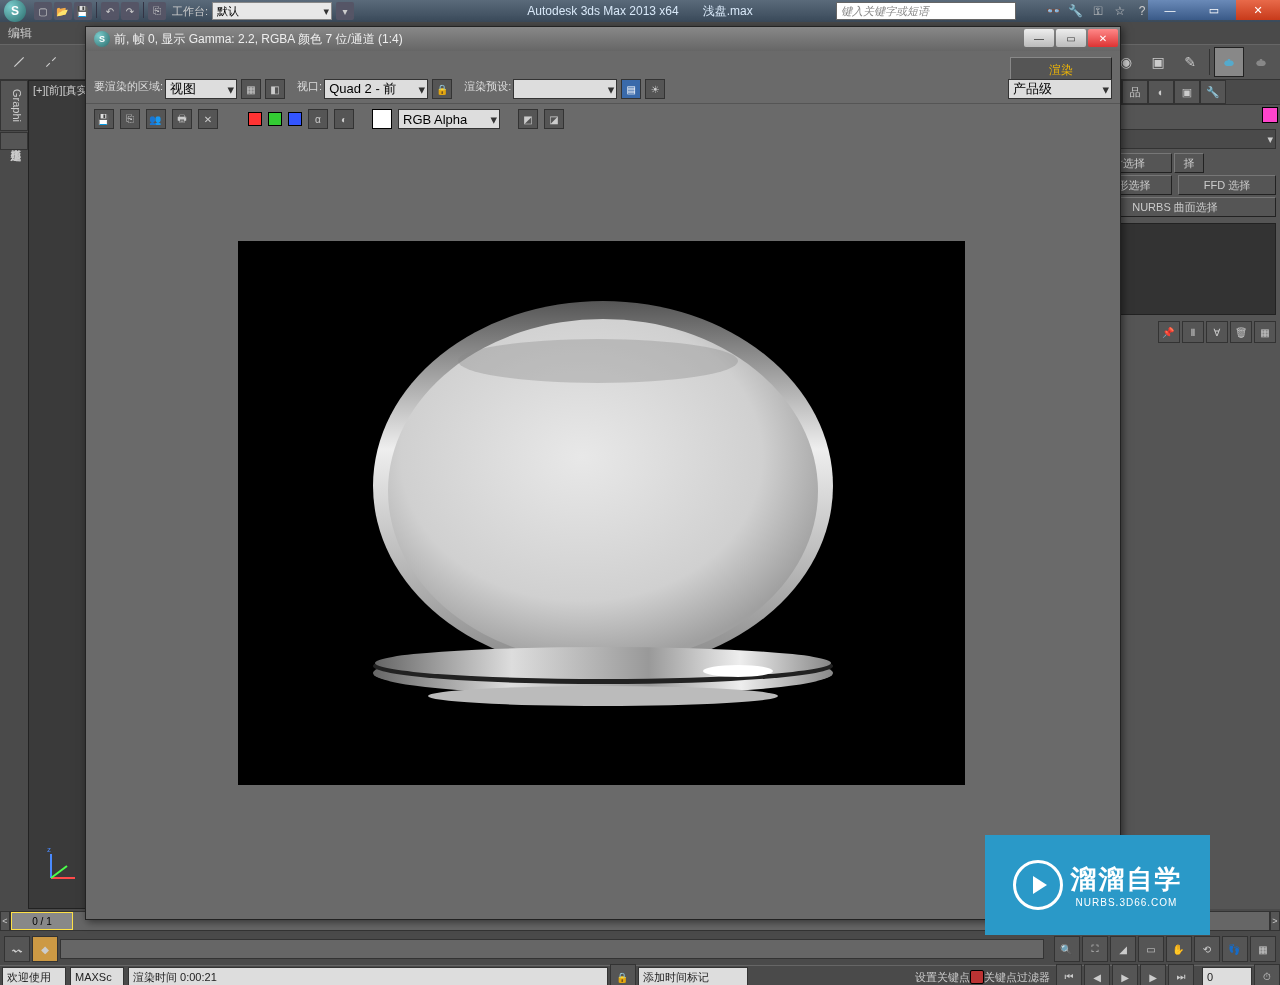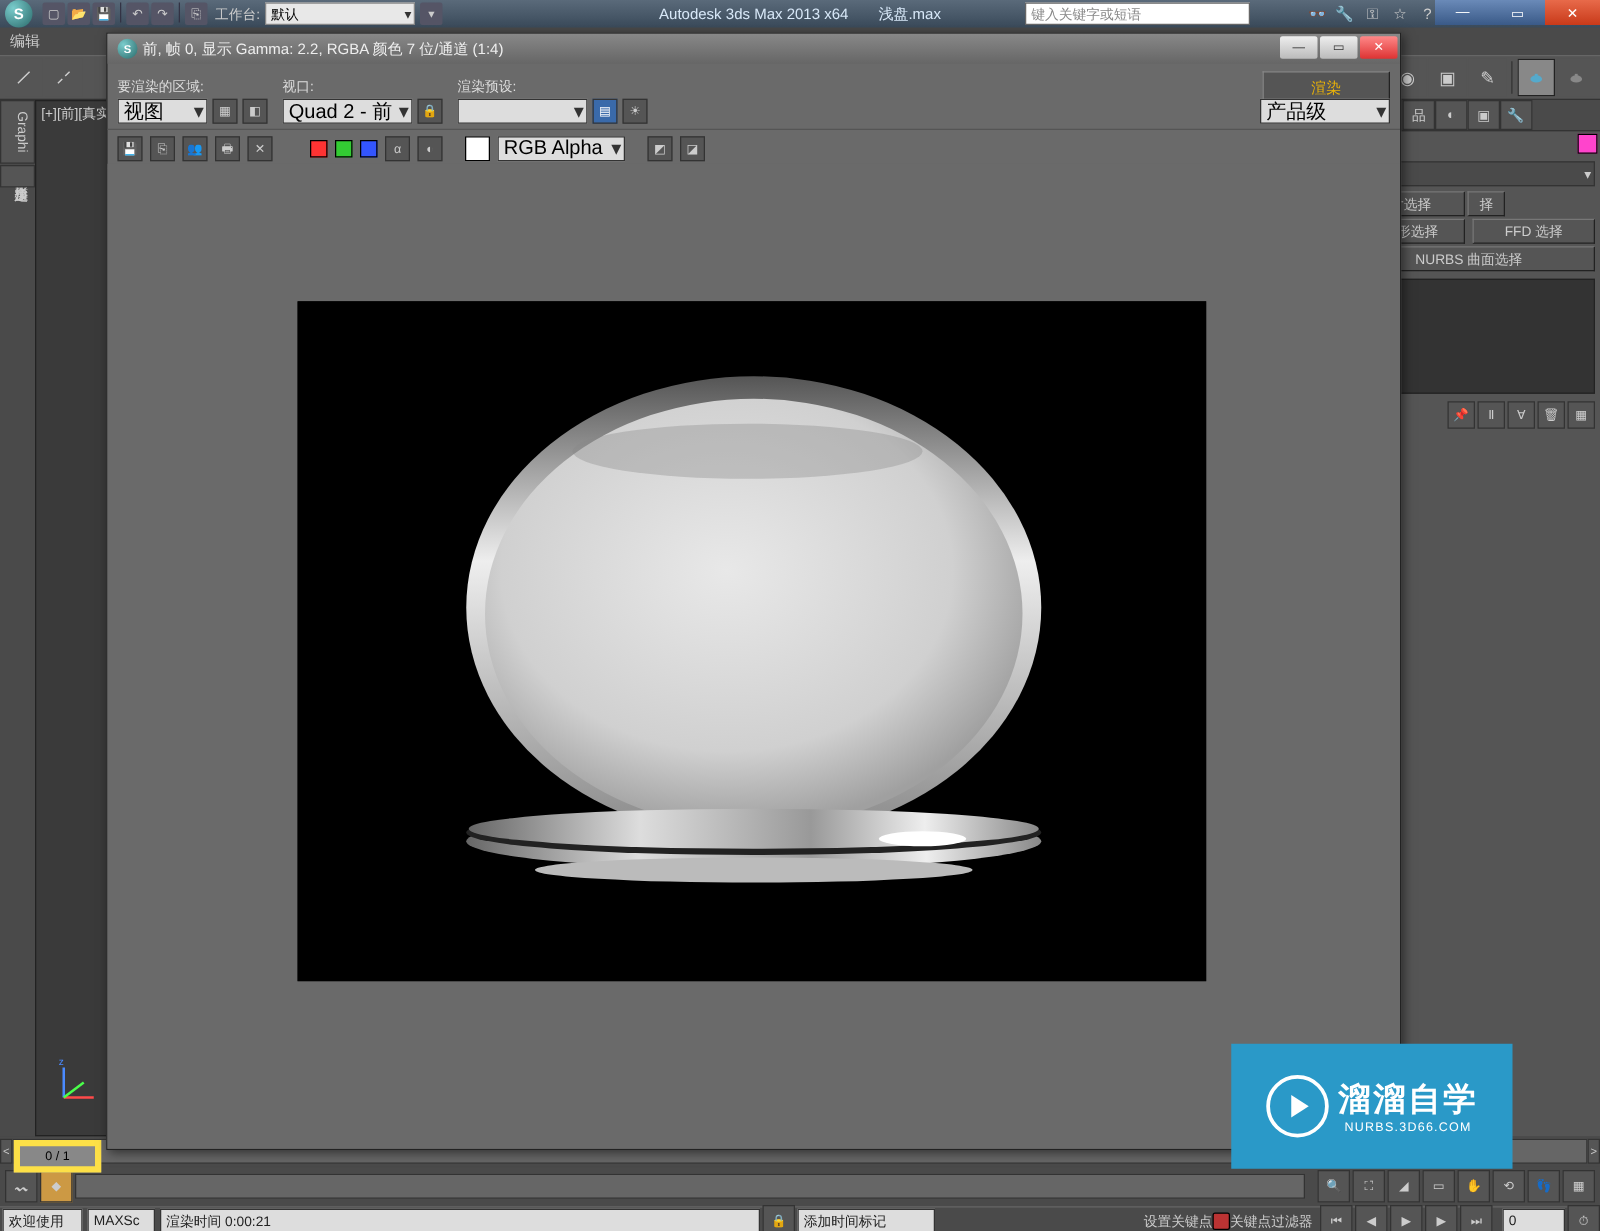--- a/index.html
+++ b/index.html
@@ -6,21 +6,21 @@
 .titlebar{height:22px;background:linear-gradient(#5a6a7a,#3a4a5a);display:flex;align-items:center;position:relative}
 .app-icon{width:22px;height:22px;background:radial-gradient(circle at 30% 30%,#7acccc,#2a6a6a);border-radius:50%;margin:0 4px;display:flex;align-items:center;justify-content:center;color:#fff;font-weight:bold;font-size:12px}
 .qat{display:flex;gap:2px;margin-left:4px}
 .qat-btn{width:18px;height:18px;background:#556;border-radius:2px;display:flex;align-items:center;justify-content:center;color:#ccc;font-size:10px}
 .qat-sep{width:1px;height:16px;background:#334;margin:0 2px}
 .workspace-label{color:#ccc;margin-left:6px;font-size:11px}
 .workspace-dd{background:#e8e8e8;border:1px solid #888;height:16px;width:110px;margin-left:4px;display:flex;align-items:center;padding:0 4px;color:#000;font-size:11px;position:relative}
 .workspace-dd:after{content:"▾";position:absolute;right:2px;color:#333}
 .title-center{position:absolute;left:0;right:0;text-align:center;color:#d8e8f8;font-size:12px;pointer-events:none}
 .title-file{margin-left:24px}
-.search-box{position:absolute;right:280px;width:170px;height:16px;background:#fff;border:1px solid #666;color:#888;font-size:11px;padding:0 4px;display:flex;align-items:center}
+.search-box{position:absolute;right:264px;width:170px;height:16px;background:#fff;border:1px solid #666;color:#888;font-style:italic;font-size:11px;padding:0 4px;display:flex;align-items:center}
 .title-icons{position:absolute;right:130px;display:flex;gap:6px}
 .title-icons .ti{width:16px;height:16px;color:#ccc;font-size:12px;display:flex;align-items:center;justify-content:center}
 .win-btns{position:absolute;right:0;top:0;display:flex}
 .win-btn{width:44px;height:20px;display:flex;align-items:center;justify-content:center;font-size:11px;color:#fff}
 .win-min{background:linear-gradient(#6a8ab8,#3a5a88)}
 .win-max{background:linear-gradient(#6a8ab8,#3a5a88)}
 .win-close{background:linear-gradient(#e86a4a,#c83a1a)}
 .menubar{height:22px;background:#4a4a4a;display:flex;align-items:center;padding:0 8px;gap:4px;color:#ccc;font-size:12px}
 .main-toolbar{height:34px;background:#555;border-top:1px solid #666;border-bottom:1px solid #333;display:flex;align-items:center;padding:0 4px;gap:2px}
 .tb-btn{width:28px;height:28px;background:#555;border:1px solid transparent;display:flex;align-items:center;justify-content:center;color:#ccc;font-size:14px}
@@ -47,40 +47,40 @@
 
 .render-win{position:absolute;left:85px;top:26px;width:1034px;height:892px;background:#6a6a6a;border:1px solid #222;box-shadow:2px 2px 8px rgba(0,0,0,.5);z-index:50}
 .rw-title{height:24px;background:linear-gradient(#888,#666);display:flex;align-items:center;padding:0 4px;position:relative;color:#eee;font-size:12px}
 .rw-title .app-icon{width:16px;height:16px;font-size:9px}
 .rw-wbtns{position:absolute;right:2px;top:2px;display:flex;gap:2px}
 .rw-wbtn{width:30px;height:18px;display:flex;align-items:center;justify-content:center;border-radius:2px;font-size:10px;color:#333}
 .rw-min{background:linear-gradient(#eee,#bbb)}
 .rw-max{background:linear-gradient(#eee,#bbb)}
 .rw-close{background:linear-gradient(#f88,#d33);color:#fff}
 .rw-row1{height:48px;display:flex;align-items:flex-end;padding:0 8px 4px 8px;gap:12px;border-bottom:1px solid #555}
-.rw-field{display:flex;flex-direction:column;gap:2px}
+.rw-field{display:flex;flex-direction:row;gap:2px}
 .rw-lbl{font-size:11px;color:#ddd}
 .rw-ctrl-row{display:flex;align-items:center;gap:4px}
-.rw-dd{height:18px;background:#ddd;border:1px solid #333;color:#000;font-size:16px;display:flex;align-items:center;padding:0 4px;position:relative}
+.rw-dd{height:18px;background:#ddd;border:1px solid #333;color:#000;font-size:13px;display:flex;align-items:center;padding:0 4px;position:relative}
 .rw-dd:after{content:"▾";position:absolute;right:2px;color:#333}
 .rw-sq{width:18px;height:18px;background:#555;border:1px solid #333;display:flex;align-items:center;justify-content:center;font-size:10px}
 .rw-render-btn{position:absolute;right:8px;top:6px;width:100px;height:24px;background:#555;border:1px solid #222;border-top-color:#888;border-left-color:#888;display:flex;align-items:center;justify-content:center;color:#eab308;font-size:12px}
 .rw-prod-dd{position:absolute;right:8px;bottom:4px;width:94px}
 .rw-row2{height:30px;display:flex;align-items:center;padding:0 8px;gap:6px;border-bottom:1px solid #555}
 .rw-row2 .sq{width:18px;height:18px;background:#555;border:1px solid #333;display:flex;align-items:center;justify-content:center;font-size:10px}
 .rw-chan{width:12px;height:12px;border:1px solid #000}
 .rw-swatch{width:18px;height:18px;background:#fff;border:1px solid #000}
 .rw-image-wrap{position:absolute;top:104px;left:0;right:0;bottom:0;background:#6a6a6a;overflow:hidden}
 .rw-image{position:absolute;left:152px;top:110px;width:727px;height:544px;background:#000}
 .svg-icon{width:14px;height:14px;fill:#ccc}
 
 .timeslider{height:24px;background:#4a4a4a;display:flex;align-items:center}
 .ts-lt{width:8px;height:18px;background:#555;border:1px solid #333;display:flex;align-items:center;justify-content:center;font-size:9px}
 .ts-track{flex:1;height:18px;background:#666;border:1px solid #333;position:relative}
-.ts-thumb{position:absolute;left:0;width:60px;height:16px;background:#888;border:5px solid #fde047;display:flex;align-items:center;justify-content:center;font-size:10px;color:#000}
+.ts-thumb{position:absolute;left:0;width:60px;height:16px;background:#888;border:1px solid #fde047;display:flex;align-items:center;justify-content:center;font-size:10px;color:#000}
 .trackbar{height:32px;background:#4a4a4a;display:flex;align-items:center;padding:0 4px;gap:2px}
 .sb-btn{width:24px;height:24px;background:#555;border:1px solid #333;display:flex;align-items:center;justify-content:center;font-size:10px}
 .statusbar{height:22px;background:#4a4a4a;display:flex;align-items:center;border-top:1px solid #666}
 .sb-cell{height:18px;background:#ddd;border:1px solid #333;margin:0 2px;display:flex;align-items:center;padding:0 4px;color:#222;font-size:11px}
 .sb-label{font-size:11px;color:#ccc}
 .sb-key{width:12px;height:12px;background:#b33;border:1px solid #000;border-radius:2px}
 
 .watermark{position:absolute;right:70px;bottom:50px;width:225px;height:100px;background:#2a99c8;z-index:80;display:flex;align-items:center;justify-content:center;gap:8px}
 .wm-play{width:44px;height:44px;border:3px solid #fff;border-radius:50%;display:flex;align-items:center;justify-content:center}
 .wm-play:before{content:"";border-left:14px solid #fff;border-top:9px solid transparent;border-bottom:9px solid transparent;margin-left:4px}

